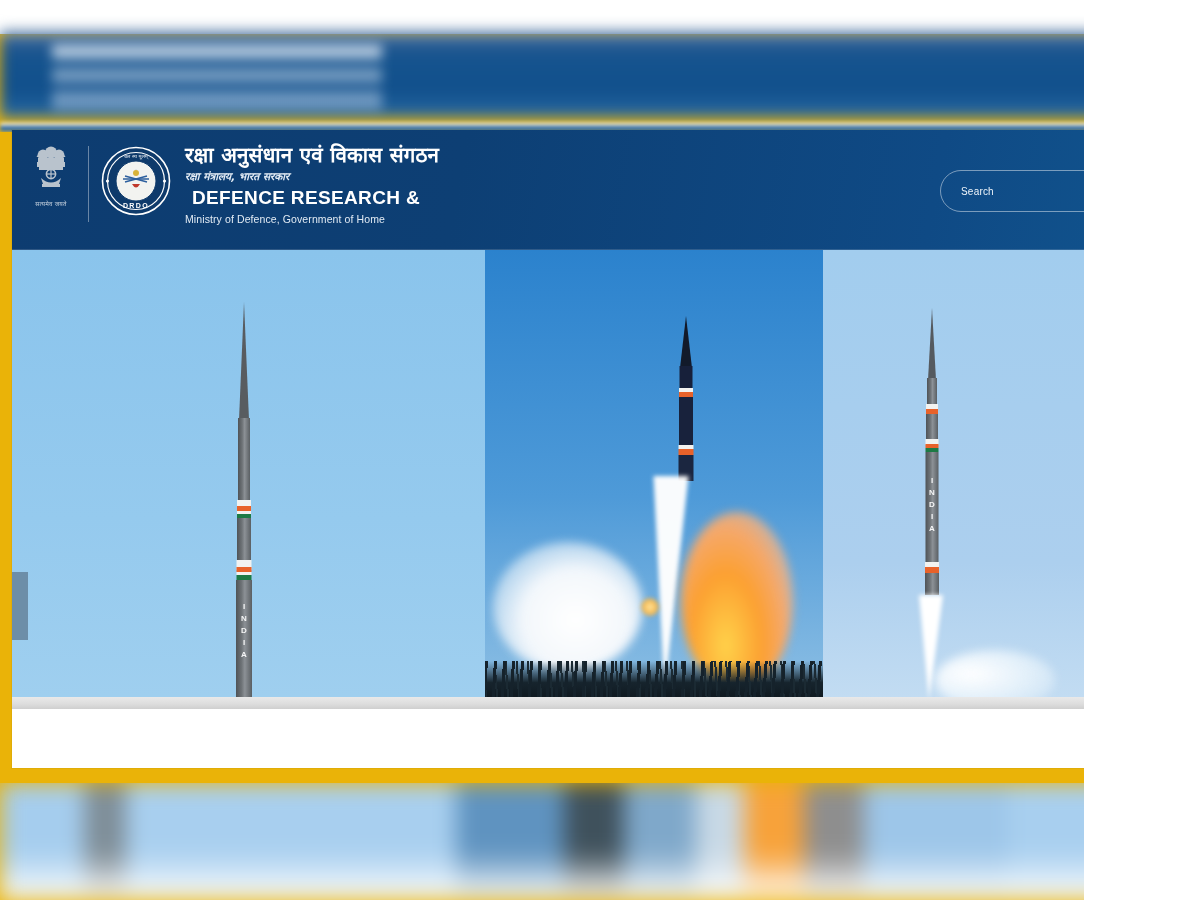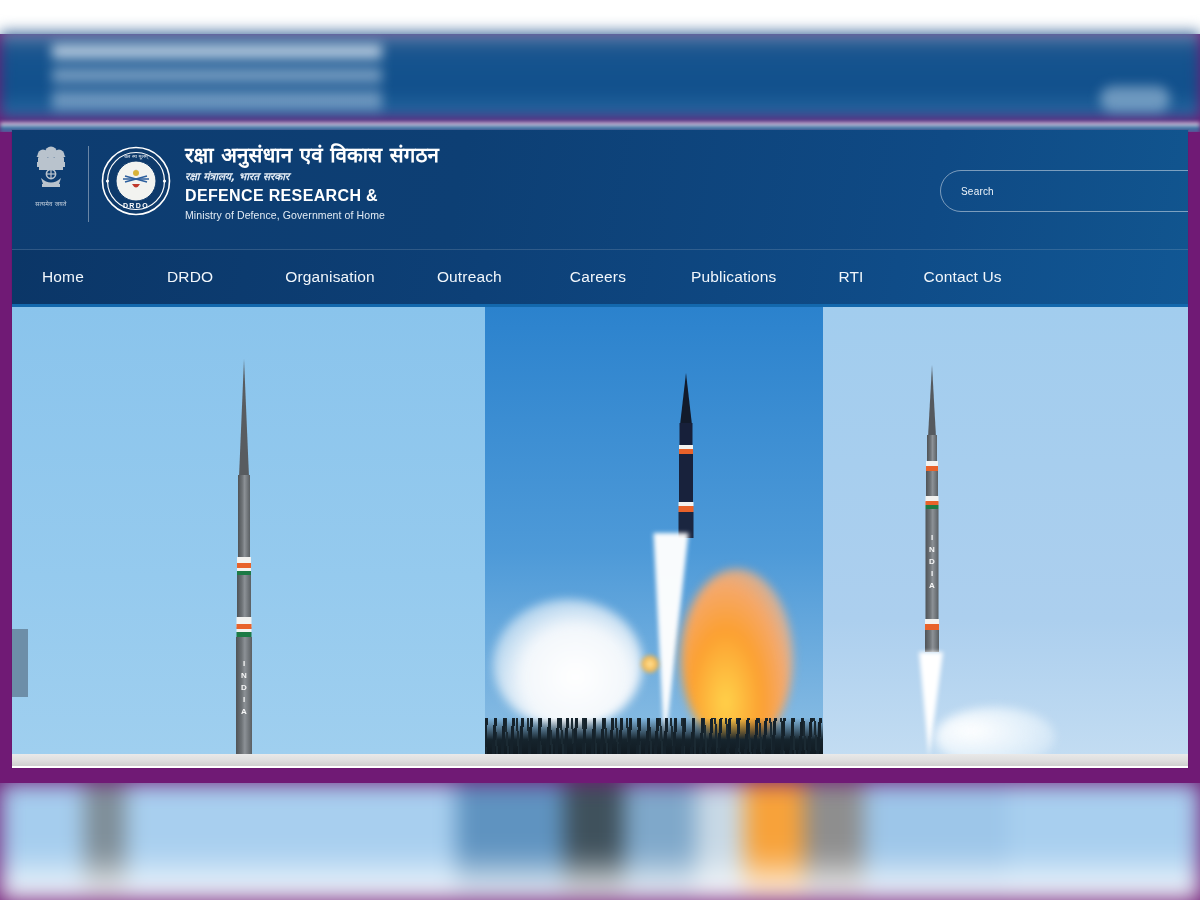--- a/index.html
+++ b/index.html
@@ -1,21 +1,21 @@
 <!DOCTYPE html>
 <html><head>
 <meta charset="utf-8">
 <style>
   * { margin:0; padding:0; box-sizing:border-box; }
   html,body{
     width:1200px; height:900px; overflow:hidden;
     background:#ffffff;
     font-family:"Liberation Sans", sans-serif;
   }
-  .page{ position:relative; width:1200px; height:900px; background:#701a75; overflow:hidden; }
+  .page{ position:relative; width:1084px; height:900px; background:#eab308; overflow:hidden; }
 
   
   .blur-top{
     position:absolute; left:0; top:0; width:1200px; height:132px; overflow:hidden;
   }
   .blur-top .bt-white{position:absolute;left:0;top:0;width:1200px;height:34px;background:#fff;}
   .blur-top .bt-band{
     position:absolute;left:0;top:30px;width:1200px;height:88px;
     background:linear-gradient(180deg,#9fb3cc 0%, #2f5e93 12%, #15538e 30%, #11508c 70%, #2a6ba3 100%);
     filter:blur(7px);
@@ -85,22 +85,22 @@
   .t-hindi-main{
     font-family:"DejaVu Sans", sans-serif;
     font-size:20.5px; font-weight:700; letter-spacing:.2px; line-height:1.15;
     color:#ffffff;
   }
   .t-hindi-sub{
     font-family:"DejaVu Sans", sans-serif;
     font-size:10.5px; font-weight:700; color:#e3ecf5; margin-top:2px; line-height:1.2;font-style:italic;
   }
   .t-en-main{
-    font-size:16px; font-weight:700; letter-spacing:.35px; line-height:1.25;
-    margin-top:4px; color:#ffffff;
+    font-size:19px; font-weight:700; letter-spacing:.35px; line-height:1.25;
+    margin-top:4px; color:#ffffff;margin-left:7px;
   }
   .t-en-sub{
     font-size:10.5px; font-weight:400; color:#e2ebf4; margin-top:3px; letter-spacing:.1px;
   }
 
   
   .search-wrap{
     position:absolute; right:-42px; top:40px; width:290px; height:42px;
   }
   .search-box{
@@ -248,30 +248,20 @@
         </div>
       </div>
 
       <div class="search-wrap">
         <div class="search-box">
           <span class="ph">Search</span>
         </div>
       </div>
     </header>
 
-    <nav class="nav">
-      <div class="nav-item" style="margin-left:12px">Home</div>
-      <div class="nav-item" style="margin-left:83px">DRDO</div>
-      <div class="nav-item" style="margin-left:72px">Organisation</div>
-      <div class="nav-item" style="margin-left:62px">Outreach</div>
-      <div class="nav-item" style="margin-left:68px">Careers</div>
-      <div class="nav-item" style="margin-left:65px">Publications</div>
-      <div class="nav-item" style="margin-left:62px">RTI</div>
-      <div class="nav-item" style="margin-left:60px">Contact Us</div>
-    </nav>
 
     <section class="carousel">
       <div class="slides">
 
         <div class="slide s1">
           <div class="sky-grad-1"></div>
           <div class="missile" style="left:218px; top:52px; width:28px; height:400px;">
             <div class="m-nose" style="top:0;border-left:5px solid transparent;border-right:5px solid transparent;border-bottom:118px solid #585c60;"></div>
             <div class="m-body" style="top:116px;width:12px;height:86px;"></div>
             <div class="m-band-w" style="top:198px;width:14px;height:9px;"></div>

